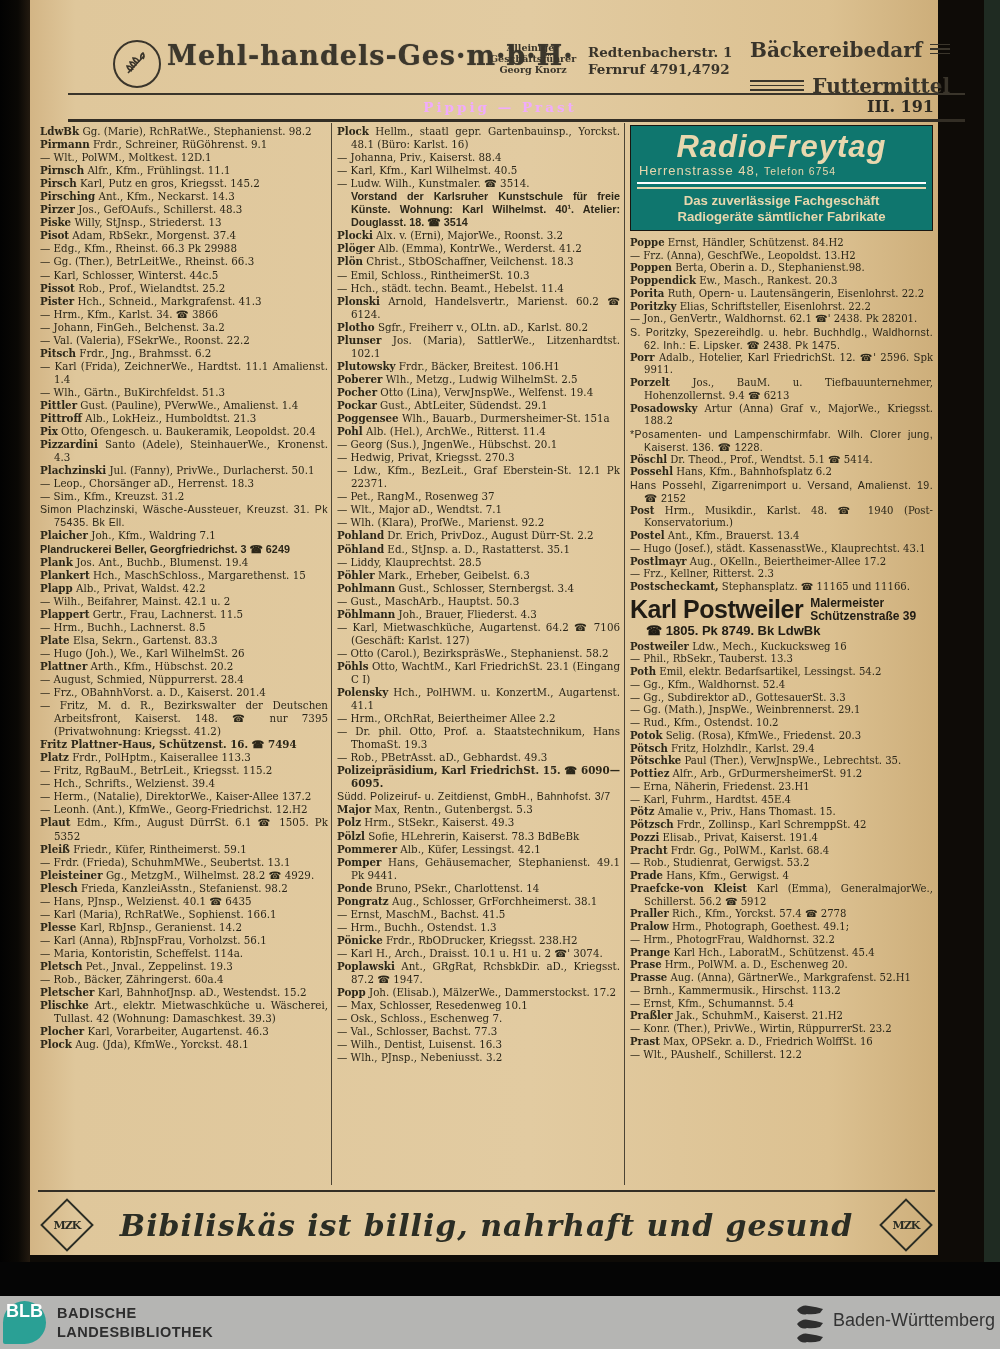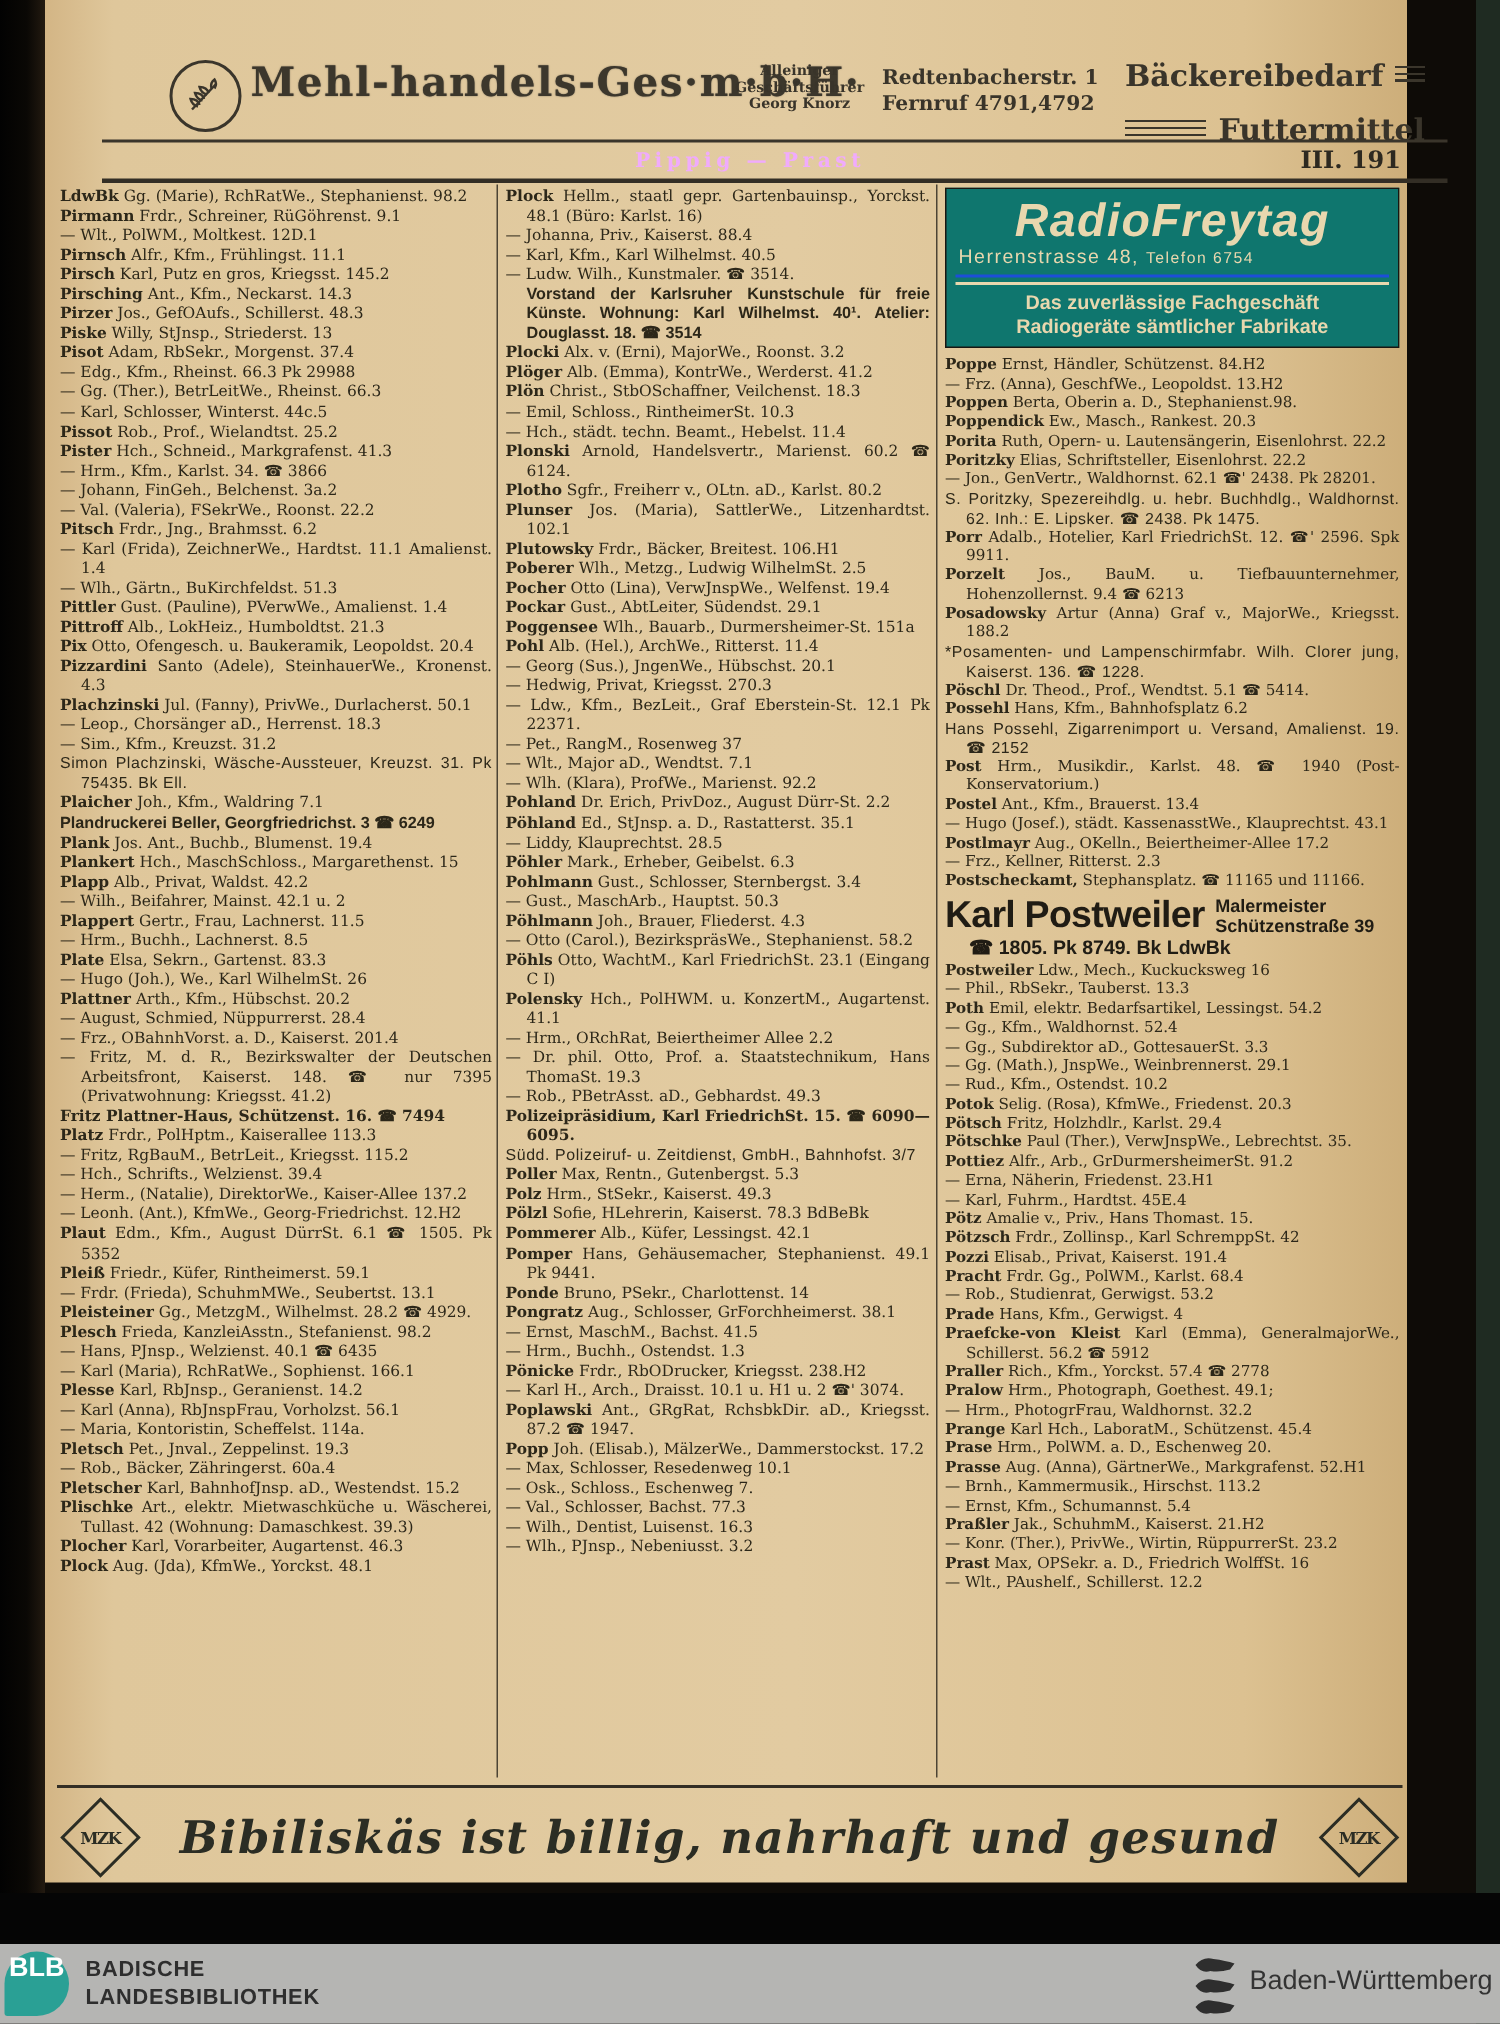--- a/index.html
+++ b/index.html
@@ -34,21 +34,21 @@
   .vsep2{position:absolute;left:624px;top:123px;width:1px;height:1062px;background:#4c4434;}
   .entry{padding-left:14px;text-indent:-14px;}
   .entry .lead{font-weight:bold;}
   .entry.latin{font-family:"Liberation Sans",sans-serif;font-size:10.6px;letter-spacing:.4px;}
   .entry.boldsans{font-family:"Liberation Sans",sans-serif;font-weight:bold;font-size:10.8px;letter-spacing:0;}
   .entry.boldserif{font-weight:bold;}
   .entry.cont{text-indent:0;}
   
   .radio-ad{background:#0f766e;color:#e8d7ae;margin:0 0 6px 0;padding:4px 6px 0 6px;border:1px solid #181611;}
   .radio-name{font-family:"Liberation Sans",sans-serif;font-weight:bold;font-style:italic;font-size:31px;letter-spacing:1px;white-space:nowrap;text-align:center;line-height:34px;}
-  .radio-street{font-family:"Liberation Sans",sans-serif;font-size:13px;letter-spacing:1px;text-align:left;padding:1px 0 4px 2px;border-bottom:2px solid #1d4ed8;}
+  .radio-street{font-family:"Liberation Sans",sans-serif;font-size:13px;letter-spacing:1px;text-align:left;padding:1px 0 4px 2px;border-bottom:2px solid #ffffff;}
   .radio-street .tel{font-size:10.5px;}
   .radio-claim{font-family:"Liberation Sans",sans-serif;font-weight:bold;font-size:13.2px;line-height:16px;text-align:center;padding:4px 0 5px 0;margin-top:3px;border-top:2px solid #e8d7ae;}
   
   .kp-ad{margin:3px 0 3px 0;color:#201c14;font-family:"Liberation Sans",sans-serif;}
   .kp-top{display:flex;align-items:center;gap:7px;}
   .kp-name{font-size:25px;font-weight:bold;letter-spacing:-.5px;white-space:nowrap;}
   .kp-sub{font-size:12px;font-weight:bold;line-height:13px;}
   .kp-tel{font-size:13px;font-weight:bold;margin:2px 0 1px 16px;}
   
   .bhr{position:absolute;left:38px;top:1190px;width:897px;height:2px;background:#332e25;}
@@ -208,29 +208,30 @@
       <div class="entry">— Pet., RangM., Rosenweg 37</div>
       <div class="entry">— Wlt., Major aD., Wendtst. 7.1</div>
       <div class="entry">— Wlh. (Klara), ProfWe., Marienst. 92.2</div>
       <div class="entry"><span class="lead">Pohland</span> Dr. Erich, PrivDoz., August Dürr-St. 2.2</div>
       <div class="entry"><span class="lead">Pöhland</span> Ed., StJnsp. a. D., Rastatterst. 35.1</div>
       <div class="entry">— Liddy, Klauprechtst. 28.5</div>
       <div class="entry"><span class="lead">Pöhler</span> Mark., Erheber, Geibelst. 6.3</div>
       <div class="entry"><span class="lead">Pohlmann</span> Gust., Schlosser, Sternbergst. 3.4</div>
       <div class="entry">— Gust., MaschArb., Hauptst. 50.3</div>
       <div class="entry"><span class="lead">Pöhlmann</span> Joh., Brauer, Fliederst. 4.3</div>
+      <div class="entry">— Karl, Mietwaschküche, Augartenst. 64.2 ☎ 7106 (Geschäft: Karlst. 127)</div>
       <div class="entry">— Otto (Carol.), BezirkspräsWe., Stephanienst. 58.2</div>
       <div class="entry"><span class="lead">Pöhls</span> Otto, WachtM., Karl FriedrichSt. 23.1 (Eingang C I)</div>
       <div class="entry"><span class="lead">Polensky</span> Hch., PolHWM. u. KonzertM., Augartenst. 41.1</div>
       <div class="entry">— Hrm., ORchRat, Beiertheimer Allee 2.2</div>
       <div class="entry">— Dr. phil. Otto, Prof. a. Staatstechnikum, Hans ThomaSt. 19.3</div>
       <div class="entry">— Rob., PBetrAsst. aD., Gebhardst. 49.3</div>
       <div class="entry boldserif">Polizeipräsidium, Karl FriedrichSt. 15. ☎ 6090—6095.</div>
       <div class="entry latin">Südd. Polizeiruf- u. Zeitdienst, GmbH., Bahnhofst. 3/7</div>
-      <div class="entry"><span class="lead">Poller</span> Max, Rentn., Gutenbergst. 5.3</div>
+      <div class="entry"><span class="lead">Major</span> Max, Rentn., Gutenbergst. 5.3</div>
       <div class="entry"><span class="lead">Polz</span> Hrm., StSekr., Kaiserst. 49.3</div>
       <div class="entry"><span class="lead">Pölzl</span> Sofie, HLehrerin, Kaiserst. 78.3 BdBeBk</div>
       <div class="entry"><span class="lead">Pommerer</span> Alb., Küfer, Lessingst. 42.1</div>
       <div class="entry"><span class="lead">Pomper</span> Hans, Gehäusemacher, Stephanienst. 49.1  Pk 9441.</div>
       <div class="entry"><span class="lead">Ponde</span> Bruno, PSekr., Charlottenst. 14</div>
       <div class="entry"><span class="lead">Pongratz</span> Aug., Schlosser, GrForchheimerst. 38.1</div>
       <div class="entry">— Ernst, MaschM., Bachst. 41.5</div>
       <div class="entry">— Hrm., Buchh., Ostendst. 1.3</div>
       <div class="entry"><span class="lead">Pönicke</span> Frdr., RbODrucker, Kriegsst. 238.H2</div>
       <div class="entry">— Karl H., Arch., Draisst. 10.1 u. H1 u. 2 ☎' 3074.</div>

